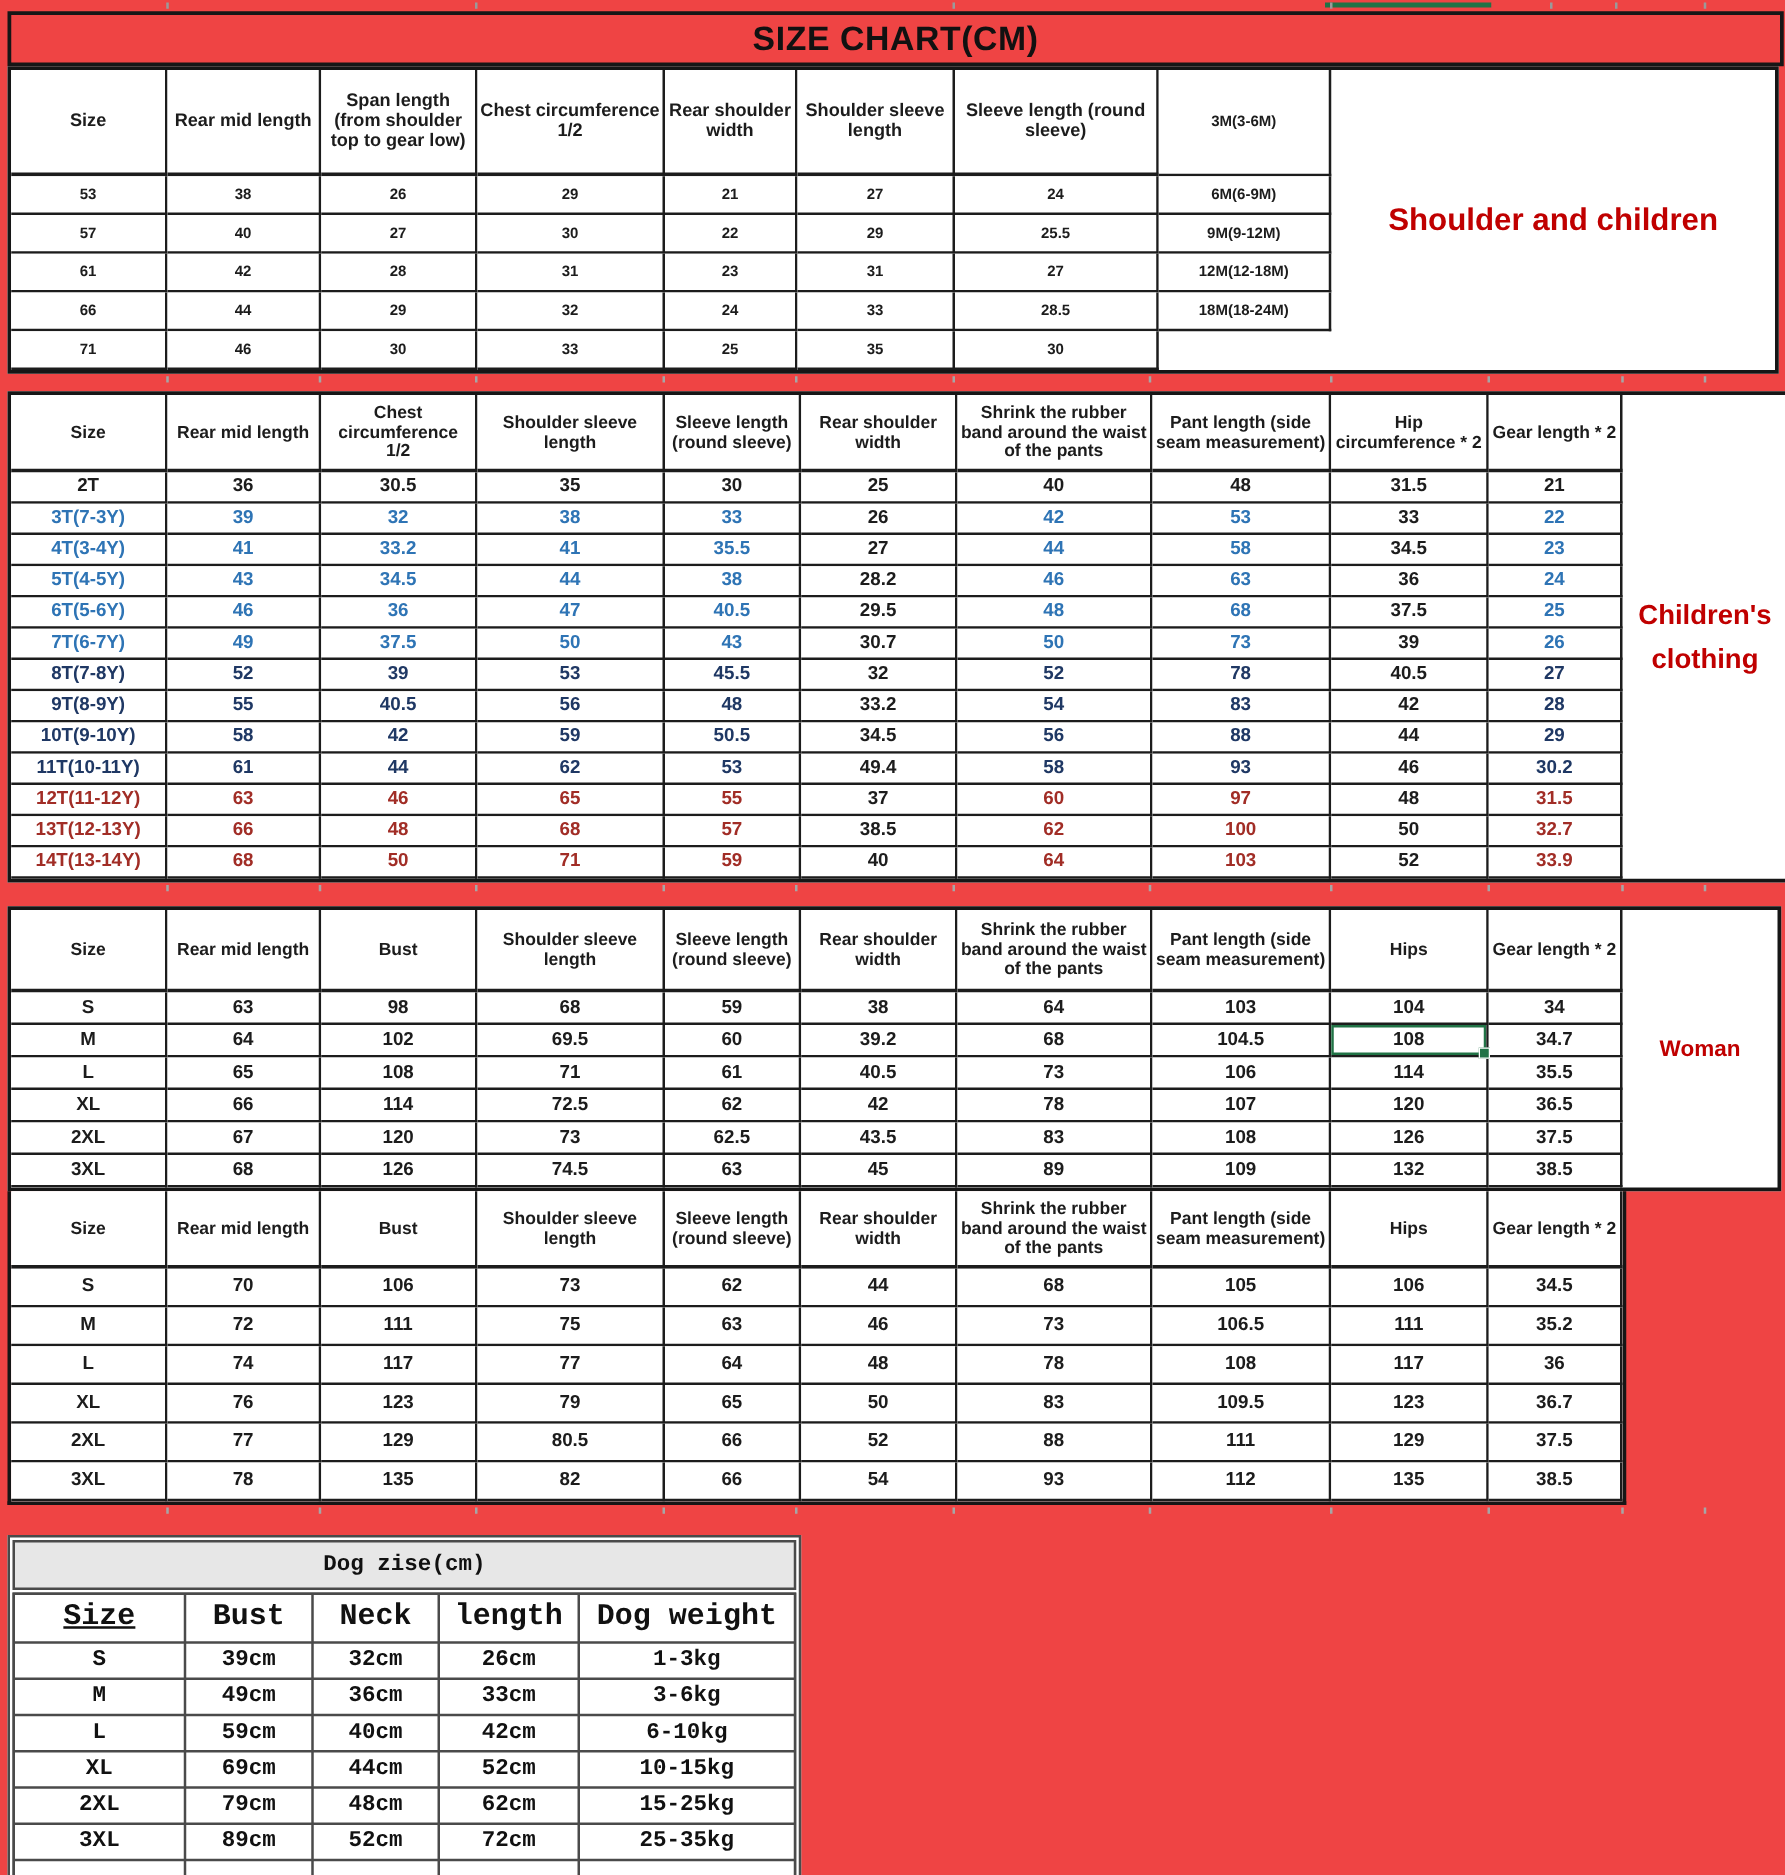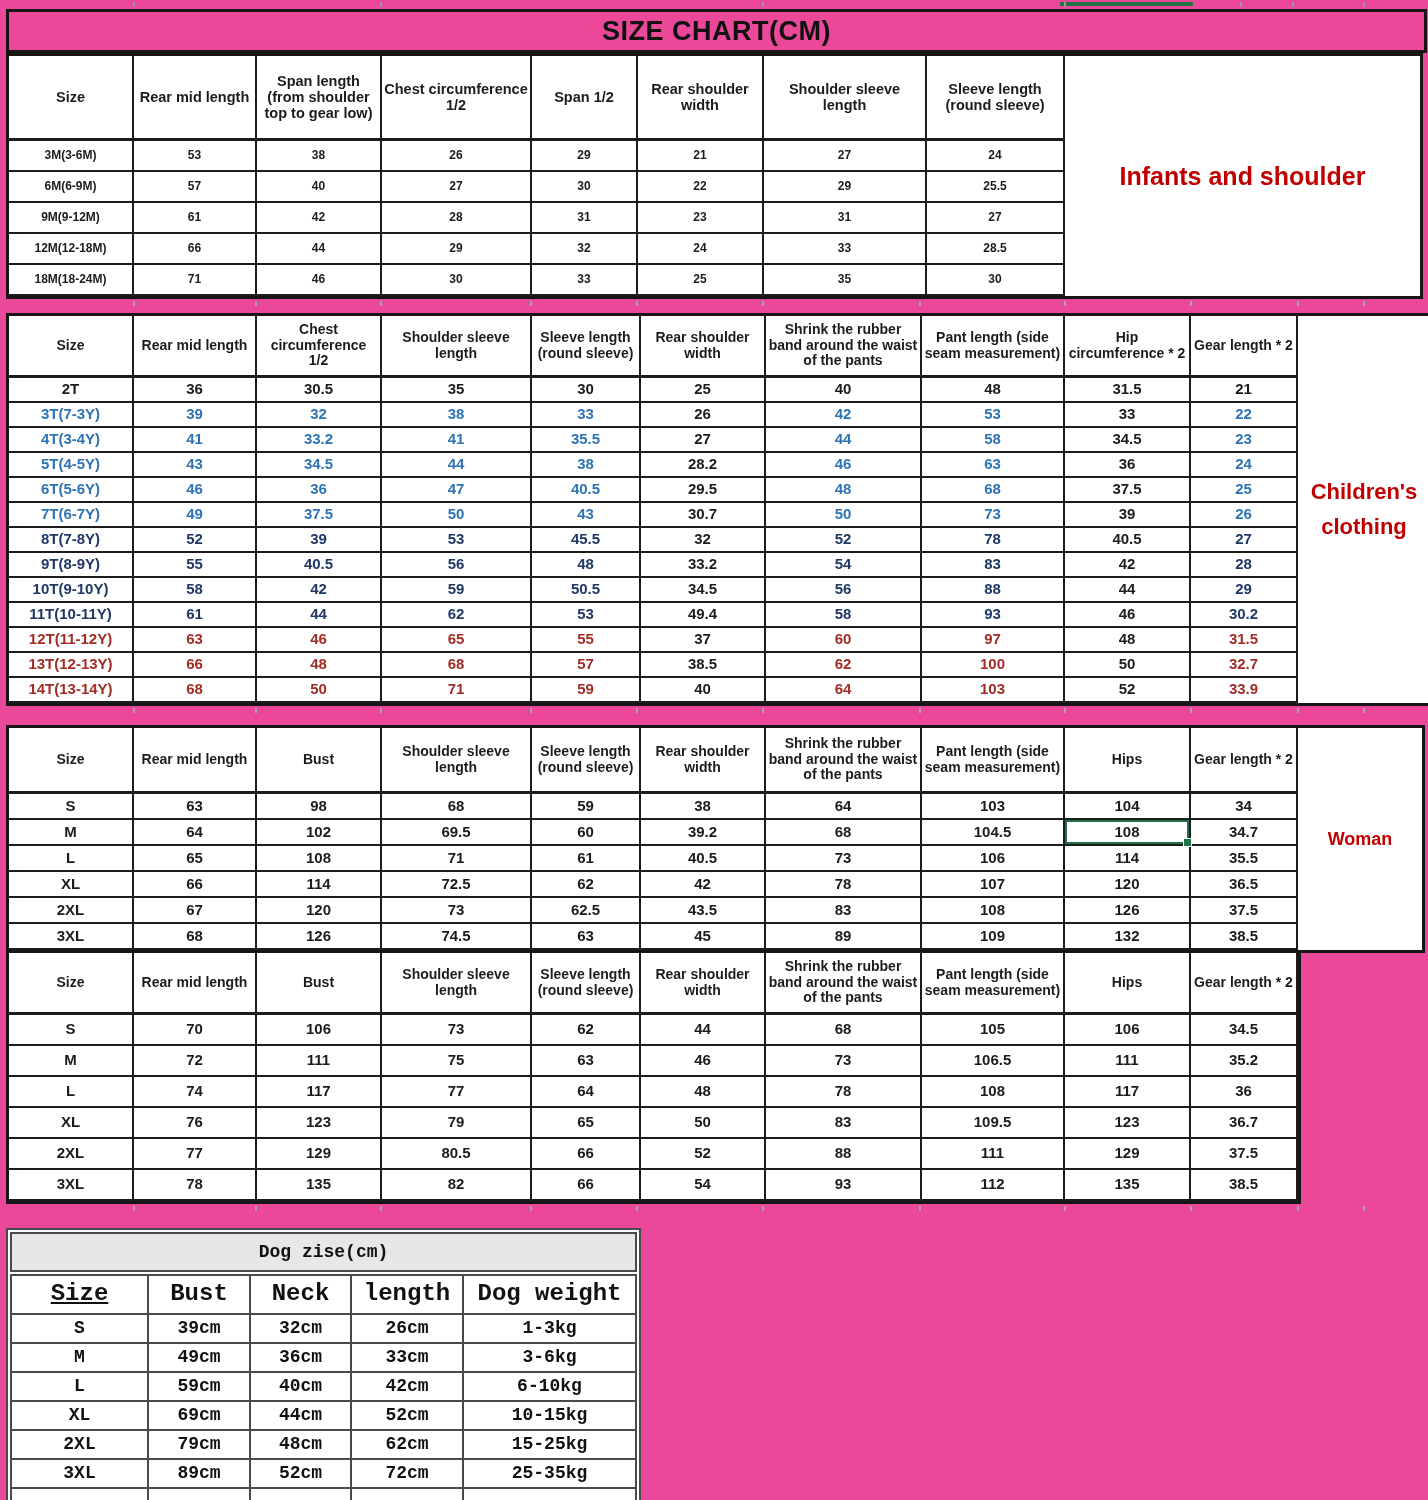--- a/index.html
+++ b/index.html
@@ -1,16 +1,16 @@
 <!DOCTYPE html>
 <html><head>
 <meta charset="utf-8">
 <style>
   html,body{margin:0;padding:0;background:#fff;}
-  .page{position:relative;width:1428px;height:1500px;background:#ec4899;overflow:hidden;
+  .page{position:relative;width:1428px;height:1500px;background:#ef4444;overflow:hidden;
         font-family:"Liberation Sans",sans-serif;}
   
   .top-strip{position:relative;height:9px;margin-left:6px;width:1419px;}
   .top-strip .tick{position:absolute;top:2px;width:2px;height:5px;background:#9a9a9a;}
   .green-bar{position:absolute;top:2px;left:1054px;width:133px;height:4px;background:#217346;}
   
   .title-box{margin-left:6px;width:1415px;height:38px;border:3px solid #161616;
              display:flex;align-items:center;justify-content:center;
              font-size:27px;font-weight:700;color:#111;letter-spacing:.5px;}
   
@@ -80,21 +80,20 @@
   <div class="title-box">
     <span>SIZE CHART(CM)</span>
   </div>
 
   <div class="band">
     <div class="grid infant-grid" id="infant-grid">
         <div class="cell hdr  first">Size</div>
         <div class="cell hdr ">Rear mid length</div>
         <div class="cell hdr ">Span length (from shoulder top to gear low)</div>
         <div class="cell hdr ">Chest circumference 1/2</div>
-        <div class="cell hdr ">Span 1/2</div>
         <div class="cell hdr ">Rear shoulder width</div>
         <div class="cell hdr ">Shoulder sleeve length</div>
         <div class="cell hdr ">Sleeve length (round sleeve)</div>
         <div class="cell  color-black">3M(3-6M)</div>
         <div class="cell  color-black">53</div>
         <div class="cell  color-black">38</div>
         <div class="cell  color-black">26</div>
         <div class="cell  color-black">29</div>
         <div class="cell  color-black">21</div>
         <div class="cell  color-black">27</div>
@@ -125,21 +124,21 @@
         <div class="cell  color-black">28.5</div>
         <div class="cell  color-black">18M(18-24M)</div>
         <div class="cell  color-black">71</div>
         <div class="cell  color-black">46</div>
         <div class="cell  color-black">30</div>
         <div class="cell  color-black">33</div>
         <div class="cell  color-black">25</div>
         <div class="cell  color-black">35</div>
         <div class="cell  color-black">30</div>
       </div>
-    <div class="side-label infant-label">Infants and shoulder</div>
+    <div class="side-label infant-label">Shoulder and children</div>
   </div>
 
   <div class="gap gap1">
       <span class="tick" style="left: 127px;"></span>
       <span class="tick" style="left: 249px;"></span>
       <span class="tick" style="left: 374px;"></span>
       <span class="tick" style="left: 524px;"></span>
       <span class="tick" style="left: 630px;"></span>
       <span class="tick" style="left: 756px;"></span>
       <span class="tick" style="left: 913px;"></span>

